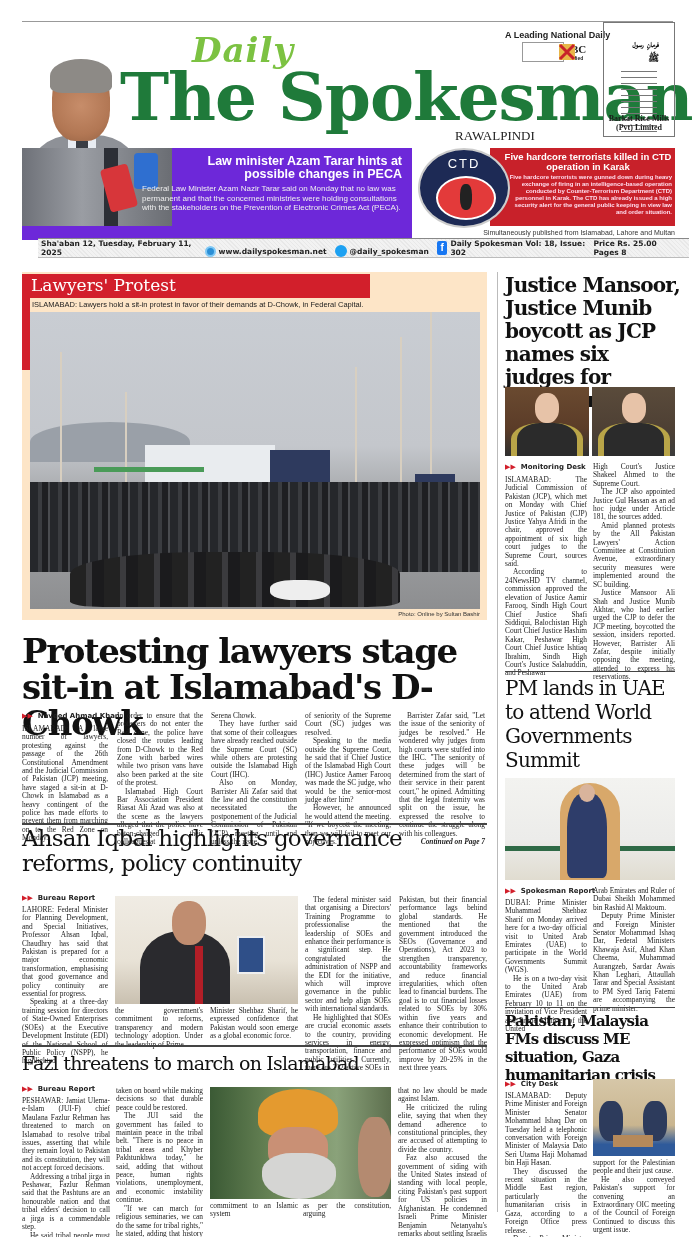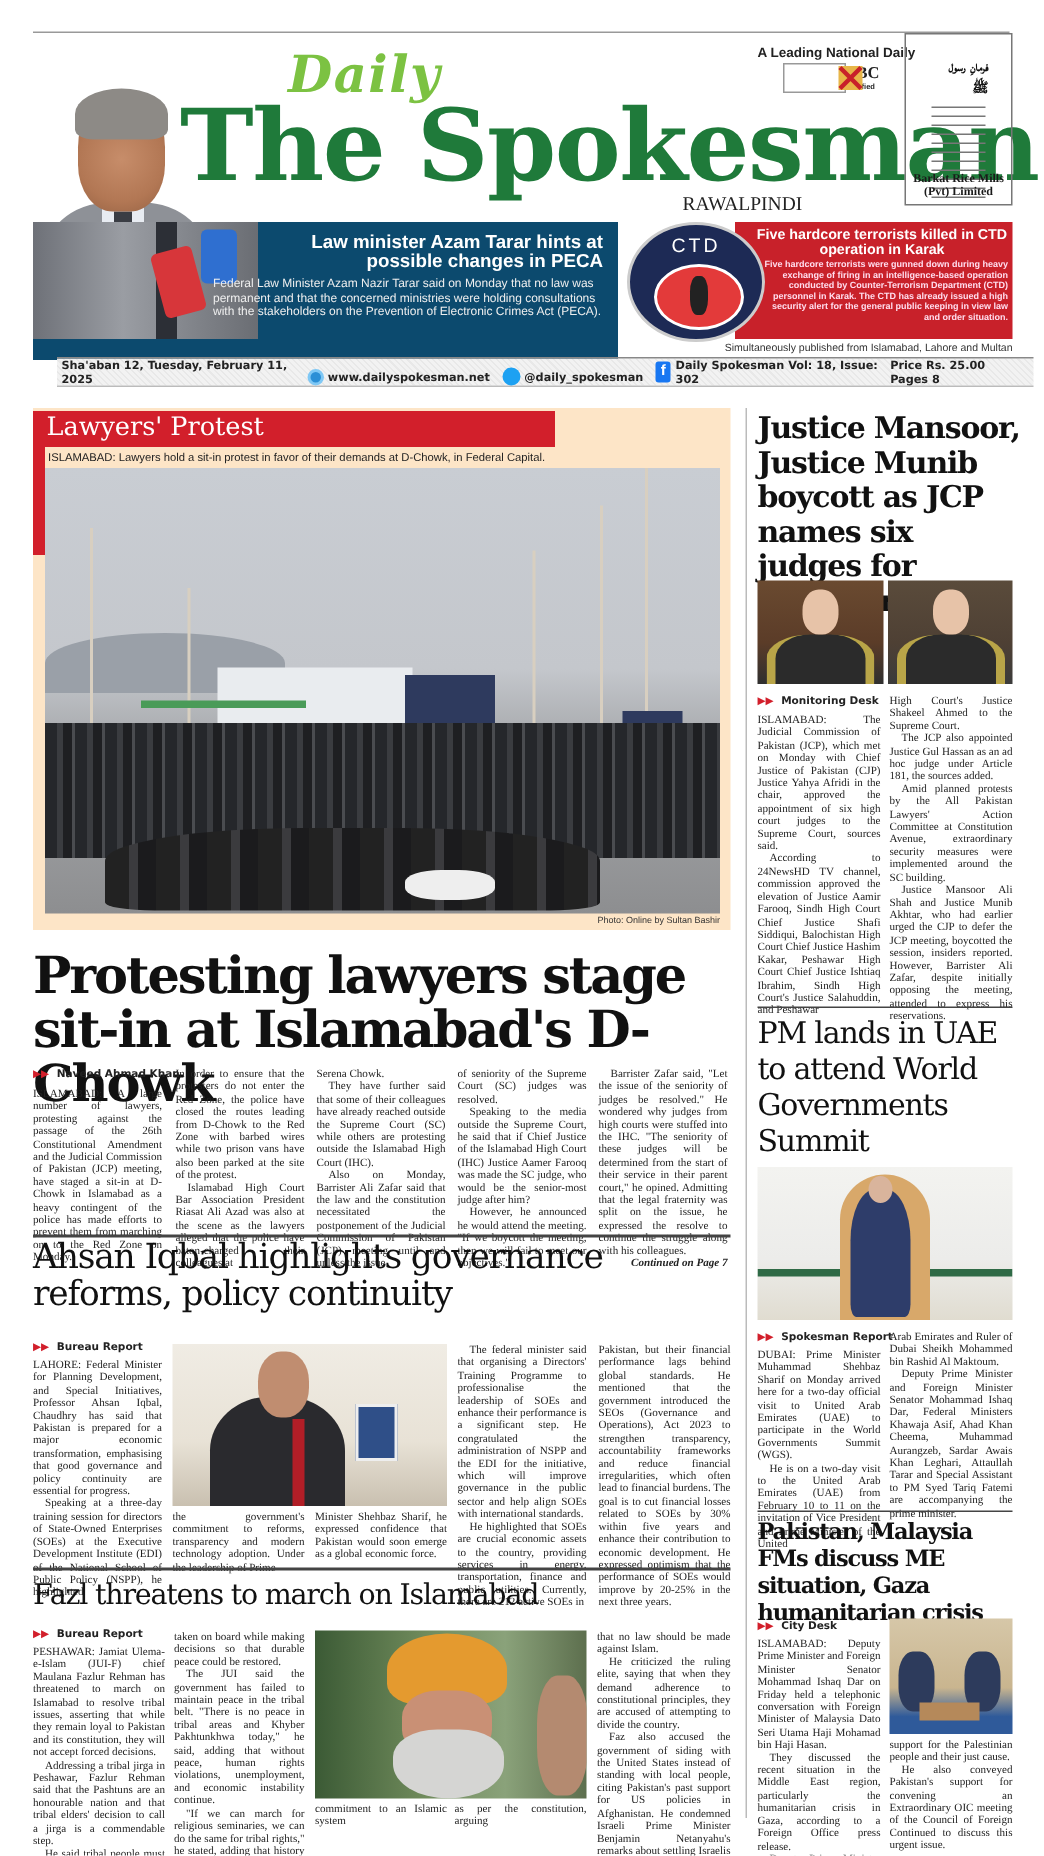--- a/index.html
+++ b/index.html
@@ -21,21 +21,21 @@
   .tagline { left: 505px; top: 30px; font-family: "Liberation Sans", sans-serif; font-weight: bold; font-size: 9px; color: #222; }
   .abc { left: 522px; top: 42px; width: 24px; height: 20px; border: 1px solid #999; font-family: "Liberation Serif", serif; font-weight: bold; font-size: 11px; text-align: center; line-height: 12px; color: #222; padding-left: 40px; }
   .abc small { display: block; font-size: 5px; font-family: "Liberation Sans", sans-serif; line-height: 6px; }
   .ncr { left: 557px; top: 42px; width: 20px; height: 20px; }
   .urdu-box { left: 603px; top: 22px; width: 72px; height: 115px; border: 1px solid #777; padding: 15px; }
   .urdu-title { font-size: 9px; font-weight: bold; text-align: right; color: #111; }
   .urdu-lines div { height: 1px; background: #777; margin: 5px 2px 0; }
   .urdu-sponsor { position: absolute; bottom: 4px; left: 0; width: 100%; text-align: center; font-family: "Liberation Serif", serif; font-weight: bold; font-size: 8px; line-height: 9px; }
 
   
-  .banner-left { left: 22px; top: 148px; width: 390px; height: 92px; background: #0c4a6e; }
+  .banner-left { left: 22px; top: 148px; width: 390px; height: 92px; background: #6d28d9; }
   .banner-left .mic { position: absolute; left: 83px; top: 18px; width: 28px; height: 44px; background: #d7363a; border-radius: 4px; transform: rotate(-15deg); }
   .banner-left .mic2 { position: absolute; left: 112px; top: 5px; width: 24px; height: 36px; background: #2f6fd0; border-radius: 4px; }
   .banner-left .person { position: absolute; left: 0; top: 0; width: 150px; height: 78px; background: linear-gradient(90deg, #6e7178 0%, #9a9da3 40%, #6a6d73 100%); }
   .banner-left .tie { position: absolute; left: 82px; top: 0; width: 14px; height: 78px; background: #2c2f36; }
   .bl-head { position: absolute; right: 10px; top: 7px; width: 240px; text-align: right; font-family: "Liberation Sans", sans-serif; font-weight: bold; font-size: 12.5px; line-height: 13px; color: #fff; }
   .bl-body { position: absolute; right: 10px; top: 36px; width: 260px; text-align: left; font-family: "Liberation Sans", sans-serif; font-size: 8px; line-height: 9.5px; color: #eee; }
   .ctd-logo { left: 418px; top: 148px; width: 92px; height: 80px; border-radius: 50%; background: #1d2a55; border: 2px solid #ccc; overflow: hidden; }
   .ctd-logo .txt { position: absolute; top: 6px; width: 100%; text-align: center; font-family: "Liberation Sans", sans-serif; font-size: 13px; color: #fff; letter-spacing: 2px; }
   .ctd-logo .inner { position: absolute; left: 16px; top: 26px; width: 60px; height: 44px; border-radius: 50%; background: #e33a3a; border: 2px solid #fff; }
   .ctd-logo .bird { position: absolute; left: 40px; top: 34px; width: 12px; height: 26px; background: #222; border-radius: 40%; }
@@ -352,21 +352,21 @@
     <p>Deputy Prime Minister and Foreign Minister Senator Mohammad Ishaq Dar, Federal Ministers Khawaja Asif, Ahad Khan Cheema, Muhammad Aurangzeb, Sardar Awais Khan Leghari, Attaullah Tarar and Special Assistant to PM Syed Tariq Fatemi are accompanying the prime minister.</p>
   </div>
 
 <div class="abs hrule" style="left:505px;top:1007px;width:170px;height:1px;"></div>
 <div class="abs h-right" style="left:505px;top:1012px;width:175px;font-size:15px;line-height:18px;">Pakistan, Malaysia FMs discuss ME situation, Gaza humanitarian crisis</div>
 <div class="abs byline" style="left:505px;top:1080px;">
     <span class="arrow">▶▶</span>
     <span>City Desk</span>
   </div>
 <div class="abs col" style="left:505px;top:1092px;width:82px;">
-    <p class="first">ISLAMABAD: Deputy Prime Minister and Foreign Minister Senator Mohammad Ishaq Dar on Friday held a telephonic conversation with Foreign Minister of Malaysia Dato Seri Utama Haji Mohamad bin Haji Hasan.</p>
+    <p class="first">ISLAMABAD: Deputy Prime Minister and Foreign Minister Senator Mohammad Ishaq Dar on Tuesday held a telephonic conversation with Foreign Minister of Malaysia Dato Seri Utama Haji Mohamad bin Haji Hasan.</p>
     <p>They discussed the recent situation in the Middle East region, particularly the humanitarian crisis in Gaza, according to a Foreign Office press release.</p>
     <p>Deputy Prime Minister Dar expressed Pakistan's steadfast</p>
   </div>
 <div class="abs fm-photo">
     <div class="p1"></div>
     <div class="p2"></div>
     <div class="t"></div>
   </div>
 <div class="abs col" style="left:593px;top:1159px;width:82px;">
     <p class="first">support for the Palestinian people and their just cause.</p>

